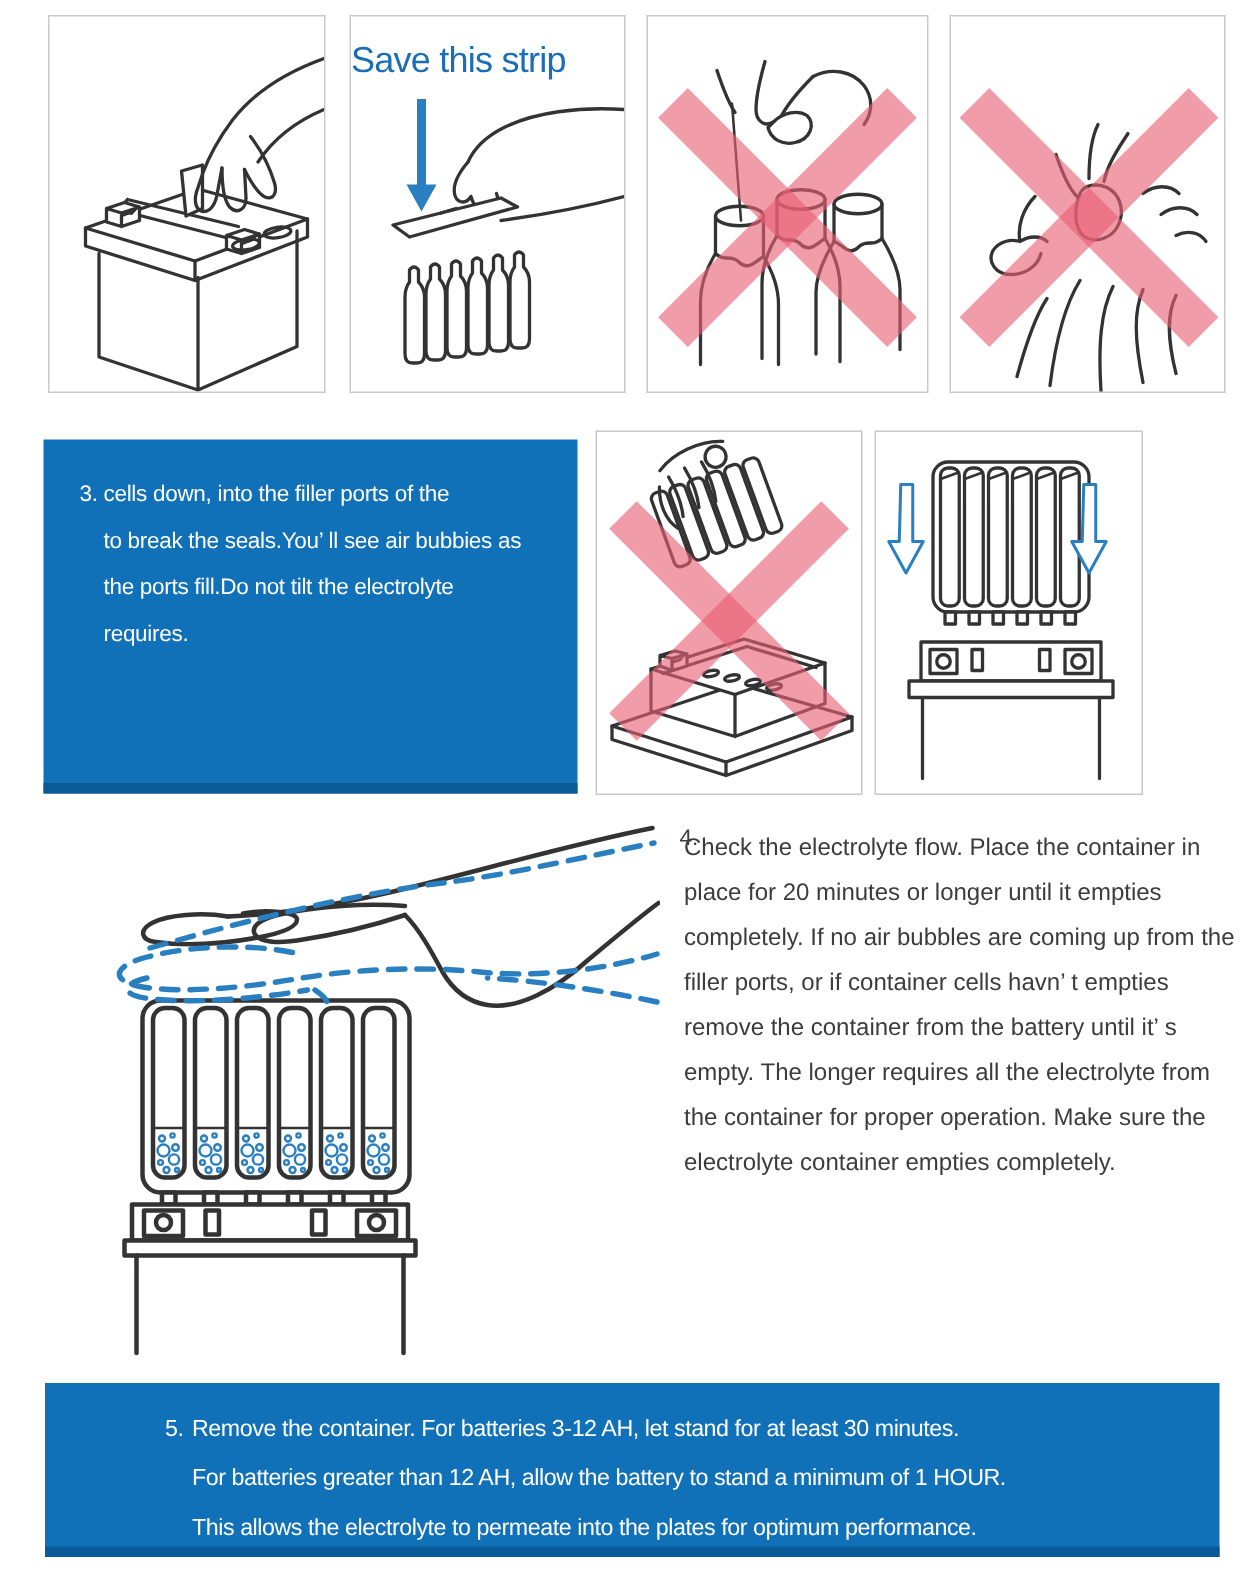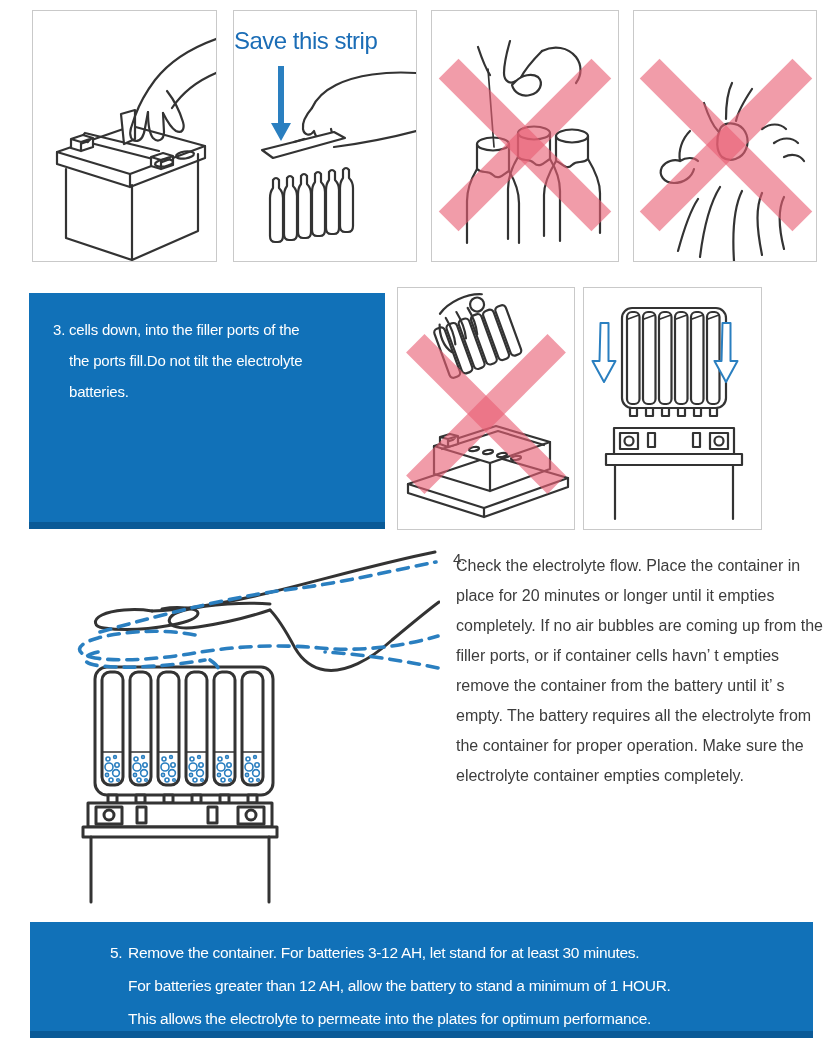--- a/index.html
+++ b/index.html
@@ -122,22 +122,23 @@
       </g>
     </svg>
   </div>
 
   <div class="bluebox" id="step3-box">
     <div class="b3lines">
       <div class="first">
         <span class="b3num">3.</span>
       </div>
       <div class="ind">cells down, into the filler ports of the</div>
+      <div class="ind">to break the seals.You’ ll see air bubbies as</div>
       <div class="ind">the ports fill.Do not tilt the electrolyte</div>
-      <div class="ind">batteries.</div>
+      <div class="ind">requires.</div>
     </div>
   </div>
 
   <div class="panel" style="left:397px;top:287px;width:178px;height:243px">
     <svg width="176" height="241" viewBox="0 0 176 241">
       <path class="fw" d="M10,196 L94,168 L170,190 L86,220 Z"></path>
       <path class="ln" d="M10,196 L10,205 L86,229 L86,220 M86,229 L170,199 L170,190"></path>
       <path class="fw" d="M36,158 L98,138 L152,154 L92,175 Z"></path>
       <path class="ln" d="M36,158 L36,186 L92,203 L92,175 M92,203 L152,181 L152,154"></path>
       <path class="ln" d="M44,161 L100,143 L146,157"></path>
@@ -243,21 +244,21 @@
     </svg>
   </div>
 
   <div id="step4">
     <span class="s4num">4.</span>
     <div>Check the electrolyte flow. Place the container in</div>
     <div>place for 20 minutes or longer until it empties</div>
     <div>completely. If no air bubbles are coming up from the</div>
     <div>filler ports, or if container cells havn’ t empties</div>
     <div>remove the container from the battery until it’ s</div>
-    <div>empty. The battery requires all the electrolyte from</div>
+    <div>empty. The longer requires all the electrolyte from</div>
     <div>the container for proper operation. Make sure the</div>
     <div>electrolyte container empties completely.</div>
   </div>
 
   <div class="bluebox" id="step5-box">
     <div class="s5lines">
       <div class="s5ln">
         <span class="s5num">5.</span>
         <span>Remove the container. For batteries 3-12 AH, let stand for at least 30 minutes.</span>
       </div>

